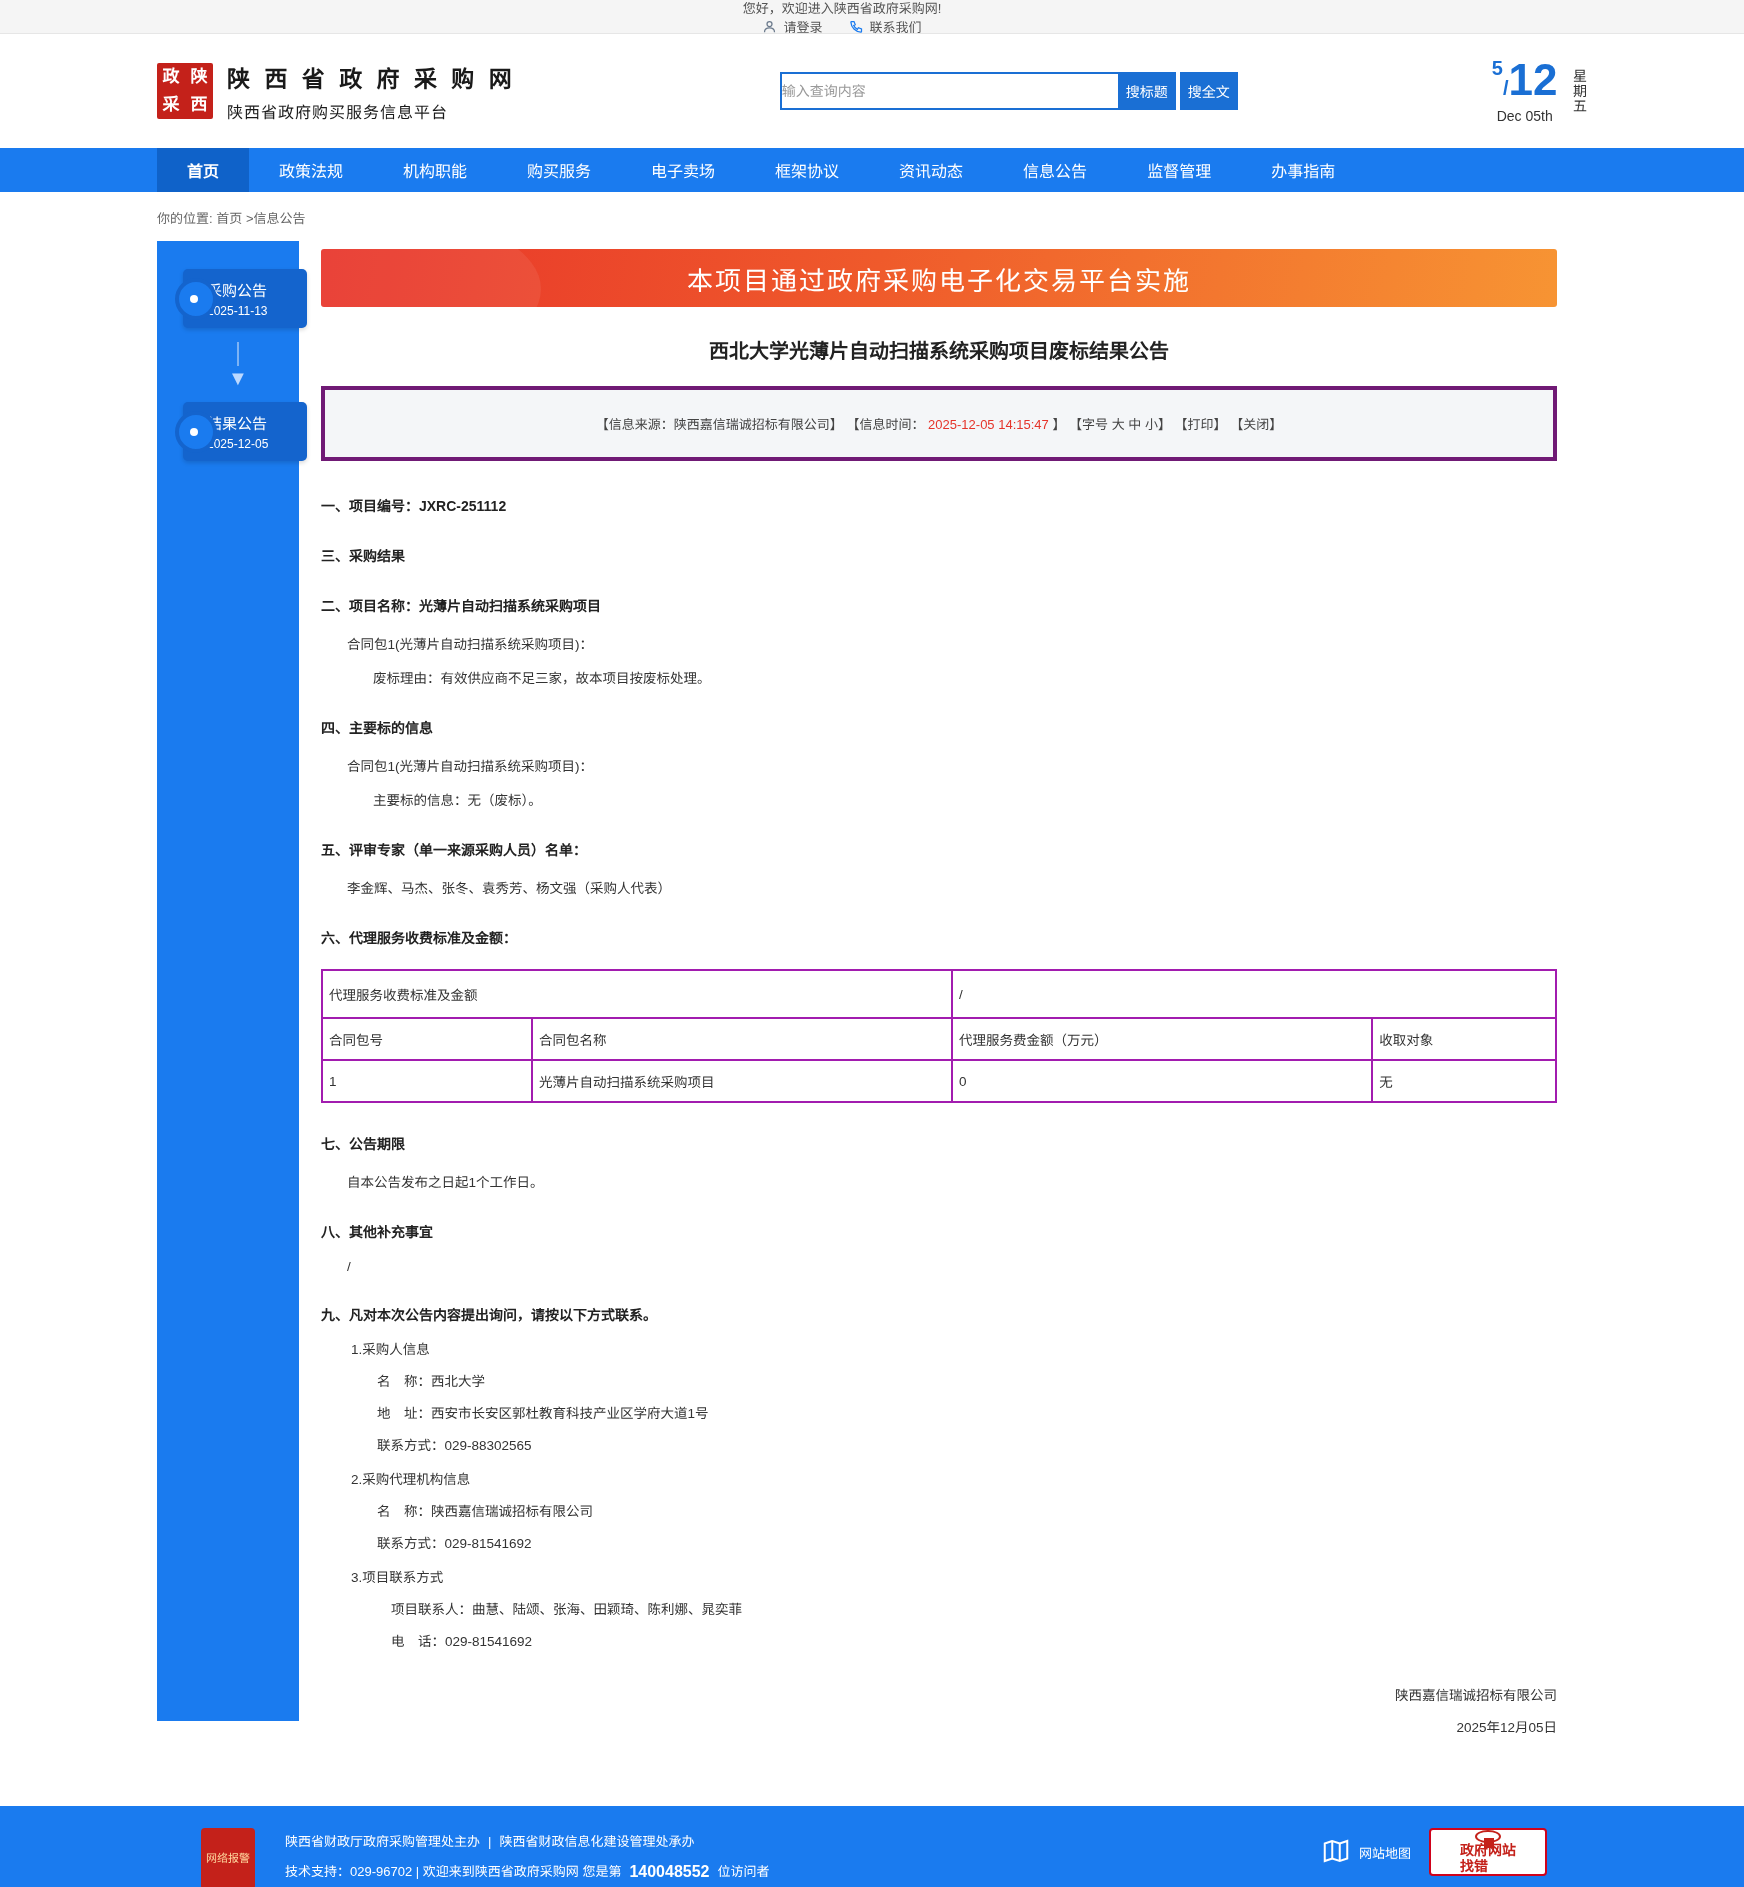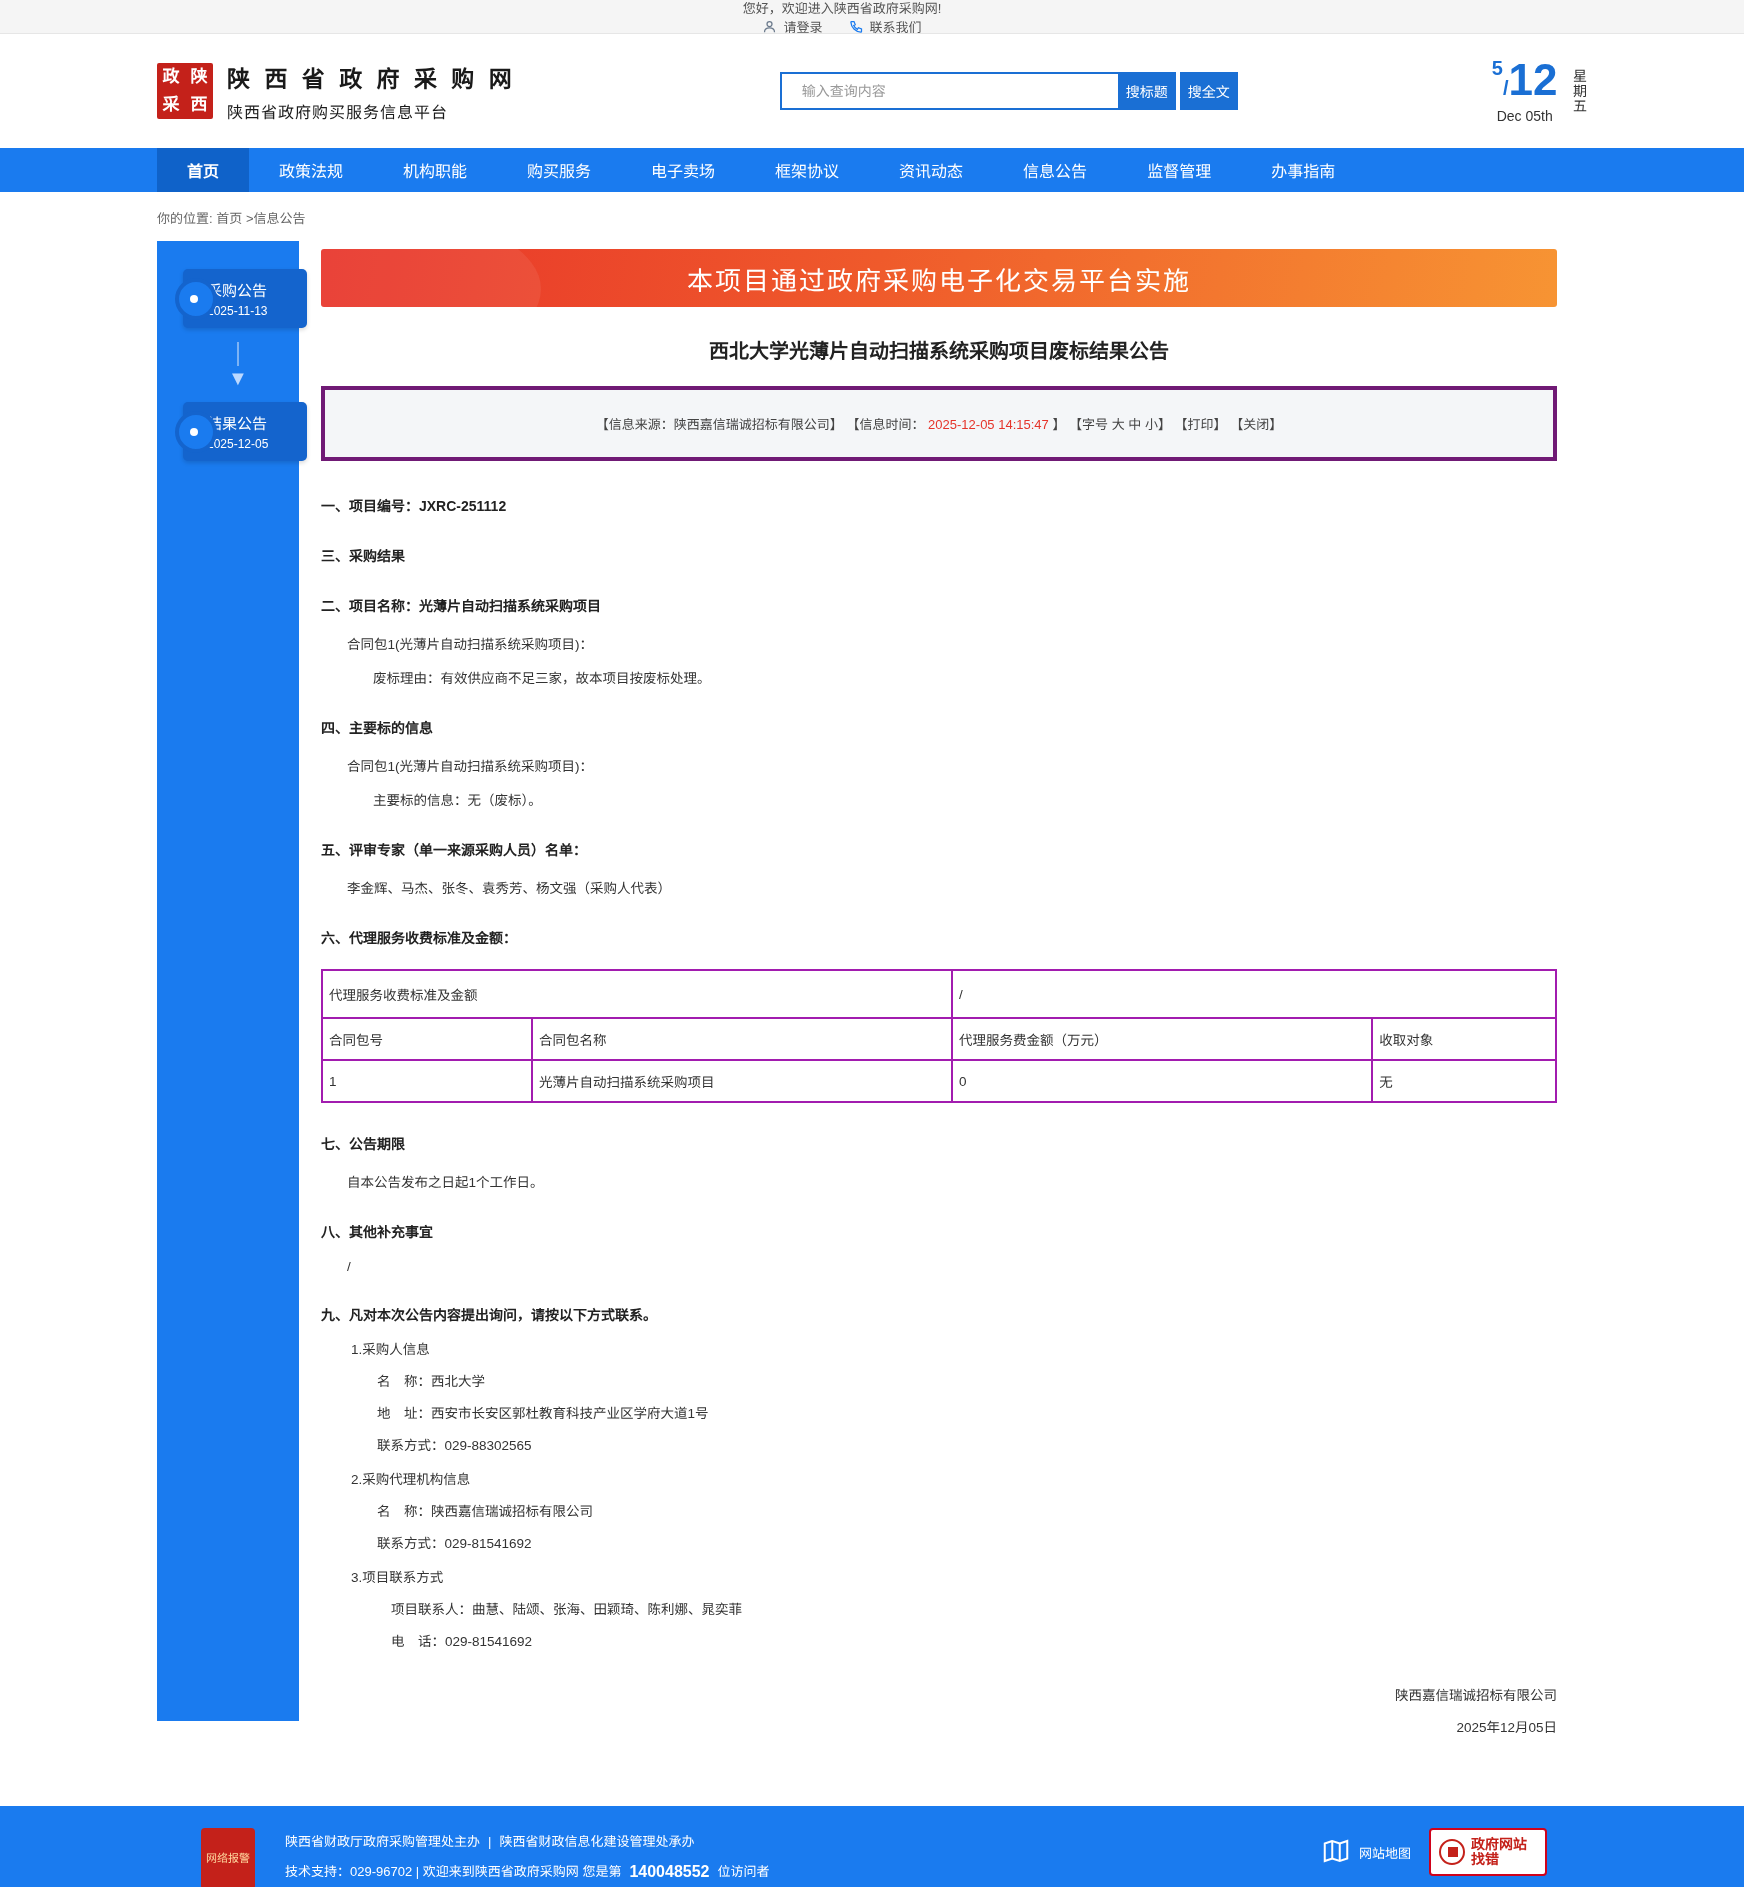--- a/index.html
+++ b/index.html
@@ -72,21 +72,21 @@
     color: #1a1a1a;
     letter-spacing: 1px;
     margin-top: 5px;
   }
   .search-area { display: flex; align-items: center; margin-left: 40px; }
   .search-input {
     width: 338px;
     height: 38px;
     border: 2px solid #1a6fd4;
     border-right: none;
-    padding: 0 20px;
+    padding: 0 0;
     font-size: 14px;
     outline: none;
     color: #333;
   }
   .search-input::placeholder { color: #999; }
   .search-btn {
     height: 38px;
     min-width: 52px;
     border: none;
     background: #1a6fd4;
@@ -268,23 +268,23 @@
   .footer-text { font-size: 13px; line-height: 2.1; flex: 1; }
   .footer-text .big { font-size: 16px; font-weight: bold; }
   .footer-row { display: flex; align-items: center; gap: 8px; flex-wrap: wrap;}
   .footer-right { display: flex; align-items: center; gap: 18px; margin-right: 40px; }
   .map-link { display: flex; align-items: center; gap: 8px; font-size: 13px; }
   .gov-badge {
     background: #fff;
     border: 2px solid #d0021b;
     border-radius: 4px;
     height: 48px; width: 118px;
-    display: flex; align-items: center; gap: 6px;
+    display: flex; align-items: center; 
     padding: 0 8px;
-    color: #c4211a; font-size: 14px; font-weight: bold; line-height: 1.1;
+    color: #c4211a; font-size: 14px; font-weight: bold; line-height: 1.1; flex-direction: column;
   }
   .gov-badge .mark {
     width: 26px; height: 26px; border: 2px solid #c4211a; border-radius: 50%;
     position: relative;
   }
   .gov-badge .mark::after {
     content:""; position:absolute; left:7px; top:6px;
     width: 10px; height: 10px; background:#c4211a;
   }
 </style>

